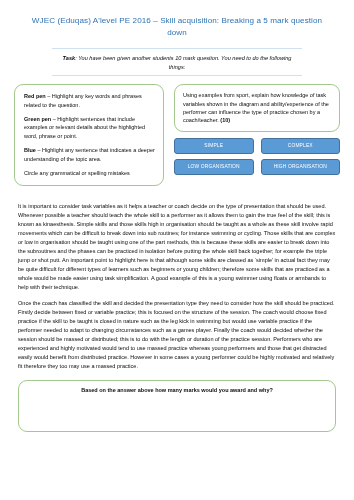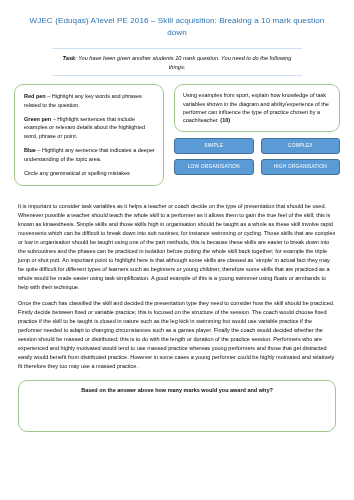--- a/index.html
+++ b/index.html
@@ -140,21 +140,21 @@
     font-weight: bold;
     text-align: center;
     margin: 0;
   }
 </style>
 </head>
 <body>
 
 <div class="page">
 
-  <div class="doc-title">WJEC (Eduqas) A'level PE 2016 – Skill acquisition: Breaking a 10 mark question down</div>
+  <div class="doc-title">WJEC (Eduqas) A'level PE 2016 – Skill acquisition: Breaking a 5 mark question down</div>
 
   <div class="task-wrap">
     <div class="rule"></div>
     <div class="task-text"><b>Task</b><span>: You have been given another students 10 mark question. You need to do the following things:</span></div>
     <div class="rule"></div>
   </div>
 
   <div class="cols">
 
     <div class="col-left">

